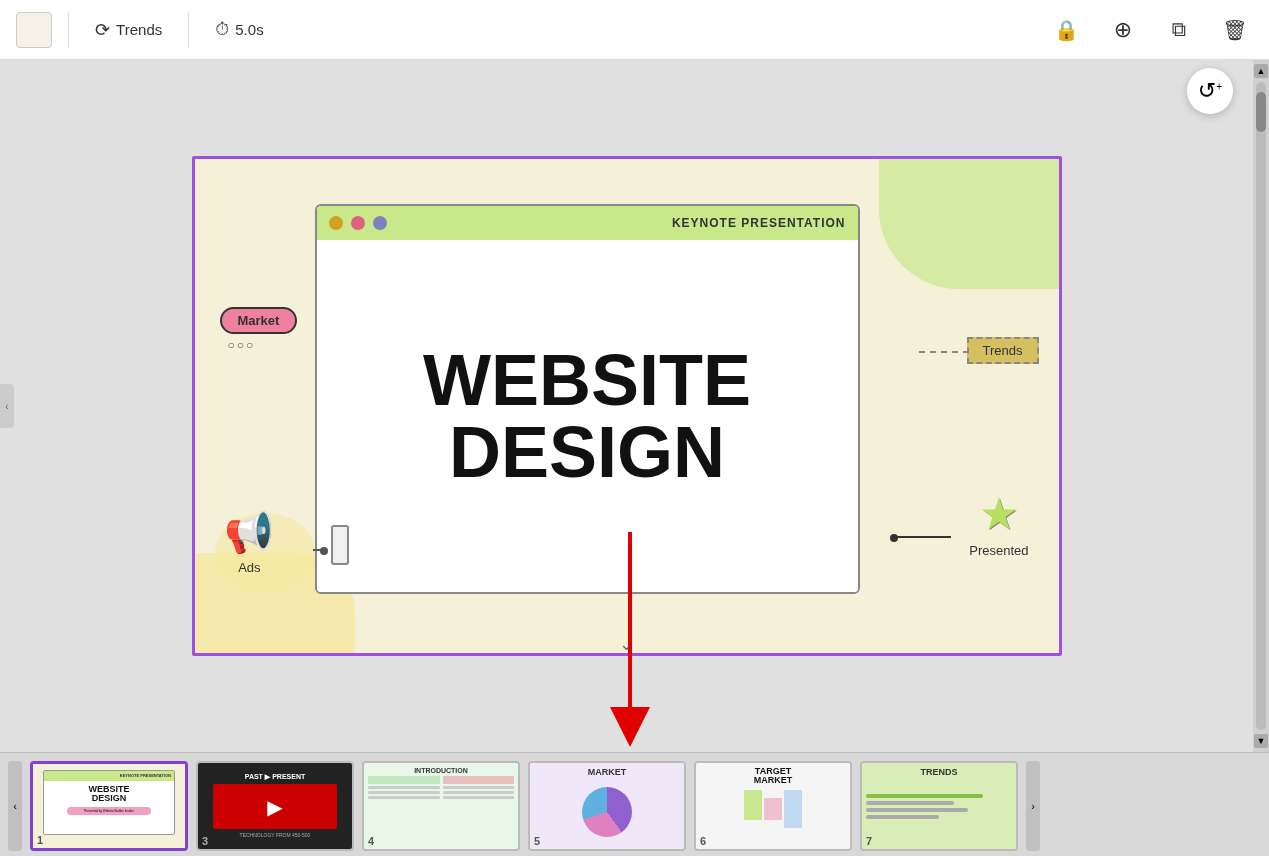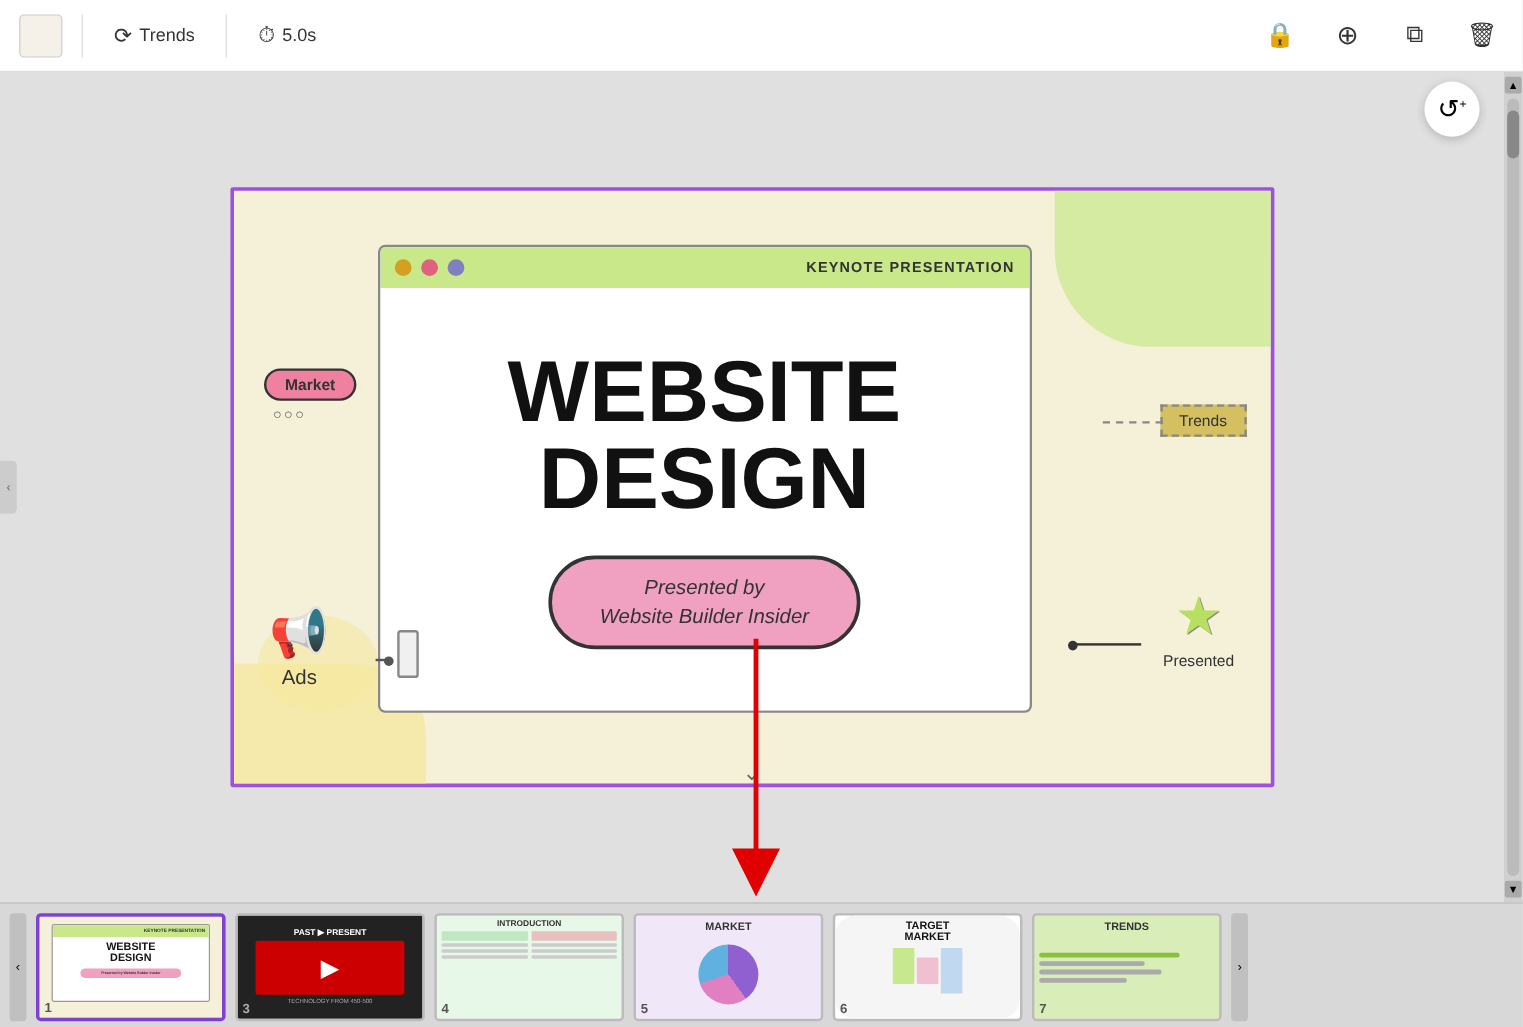--- a/index.html
+++ b/index.html
@@ -188,21 +188,21 @@
     .annotation-ads {
       position: absolute;
       bottom: 78px; left: 30px;
       display: flex; flex-direction: column; align-items: center;
       gap: 4px;
     }
     .megaphone-icon {
       font-size: 40px;
     }
     .ads-label {
-      font-size: 17px; color: #333;
+      font-size: 13px; color: #333;
     }
 
     .annotation-feedback {
       position: absolute;
       bottom: 95px; right: 30px;
       display: flex; flex-direction: column; align-items: center;
       gap: 4px;
     }
     .star-icon {
       font-size: 44px; color: #b8e060;
@@ -366,23 +366,20 @@
         <div id="browser-titlebar">
           <div class="browser-dot" style="background:#d4a020;"></div>
           <div class="browser-dot" style="background:#e06080;"></div>
           <div class="browser-dot" style="background:#8080c0;"></div>
           <div class="browser-title">KEYNOTE PRESENTATION</div>
         </div>
         <div id="browser-content">
           <div class="slide-main-title">
             <div>WEBSITE</div>
             <div>DESIGN</div>
-          </div>
-          <div class="slide-subtitle-badge">
-            Presented by<br>Website Builder Insider
           </div>
         </div>
       </div>
 
       <div class="annotation-ads">
         <div class="megaphone-icon">📢</div>
         <div class="ads-label">Ads</div>
       </div>
 
       <div style="position:absolute; bottom:102px; left:118px; width:10px; height:2px; background:#555;"></div>
@@ -468,21 +465,21 @@
 
   <div class="thumb">
     <div style="width:100%; height:100%; background:#f0e8f8; padding:4px; display:flex; flex-direction:column; align-items:center;">
       <div style="font-size:9px; font-weight:700; color:#333; margin-bottom:2px;">MARKET</div>
       <div style="width:50px; height:50px; border-radius:50%; background: conic-gradient(#9060d0 0% 40%, #e080c0 40% 70%, #60b0e0 70% 100%); margin:auto;"></div>
     </div>
     <div class="thumb-num">5</div>
   </div>
 
   <div class="thumb">
-    <div style="width:100%; height:100%; background:#f5f5f5; padding:4px;border-radius:17px;">
+    <div style="width:100%; height:100%; background:#f5f5f5; padding:4px;">
       <div style="font-size:9px; font-weight:900; color:#111; text-align:center; line-height:1.1; margin-bottom:4px;">TARGET<br>MARKET</div>
       <div style="display:flex; gap:2px; justify-content:center;">
         <div style="width:18px; height:30px; background:#c8e890; border-radius:1px;"></div>
         <div style="width:18px; height:22px; background:#f0c0d0; border-radius:1px; margin-top:8px;"></div>
         <div style="width:18px; height:38px; background:#c0d8f0; border-radius:1px;"></div>
       </div>
     </div>
     <div class="thumb-num">6</div>
   </div>
 

